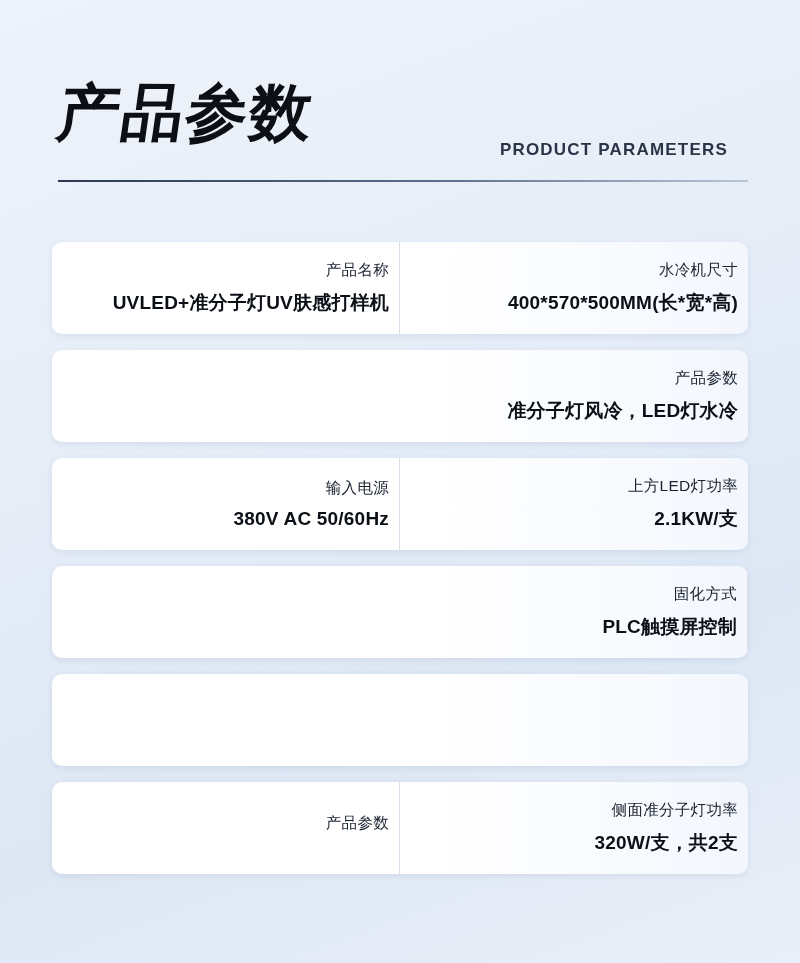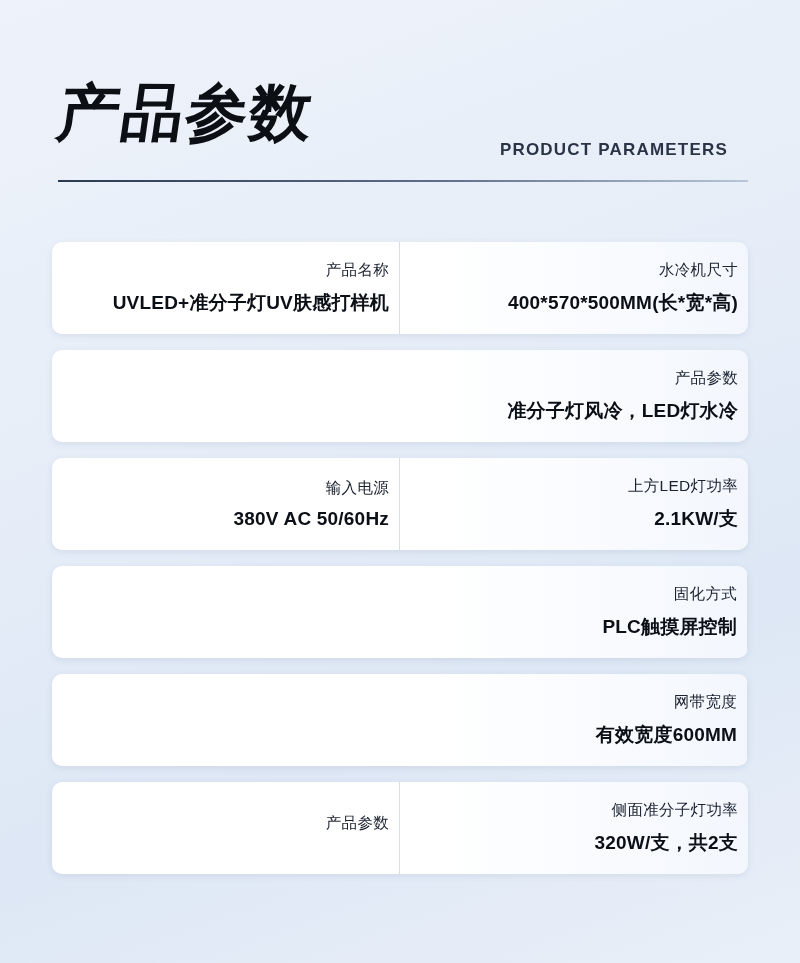--- a/index.html
+++ b/index.html
@@ -139,24 +139,20 @@
     </div>
 
     <div class="row">
       <div class="cell left">
         <div class="label">固化方式</div>
         <div class="value">PLC触摸屏控制</div>
       </div>
     </div>
 
     <div class="row">
-      <div class="cell left">
-        <div class="label">网带宽度</div>
-        <div class="value">有效宽度600MM</div>
-      </div>
     </div>
 
     <div class="row">
       <div class="cell left">
         <div class="label">产品参数</div>
       </div>
       <div class="cell right">
         <div class="label">侧面准分子灯功率</div>
         <div class="value">320W/支，共2支</div>
       </div>

